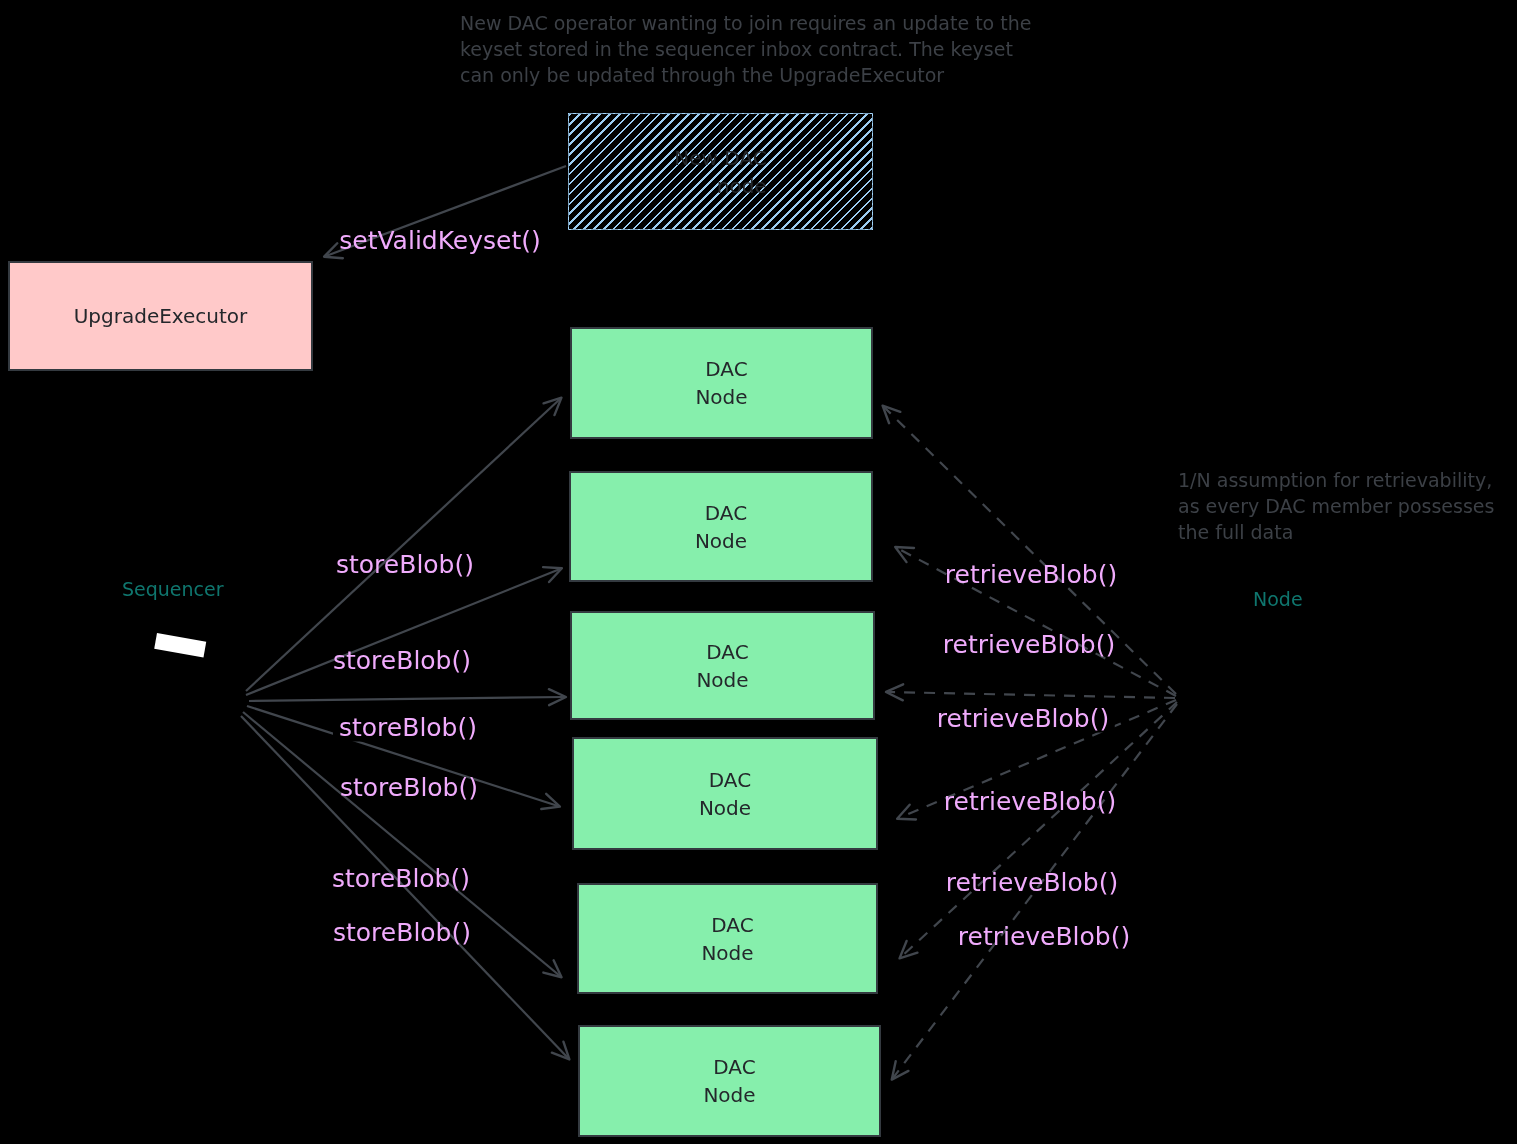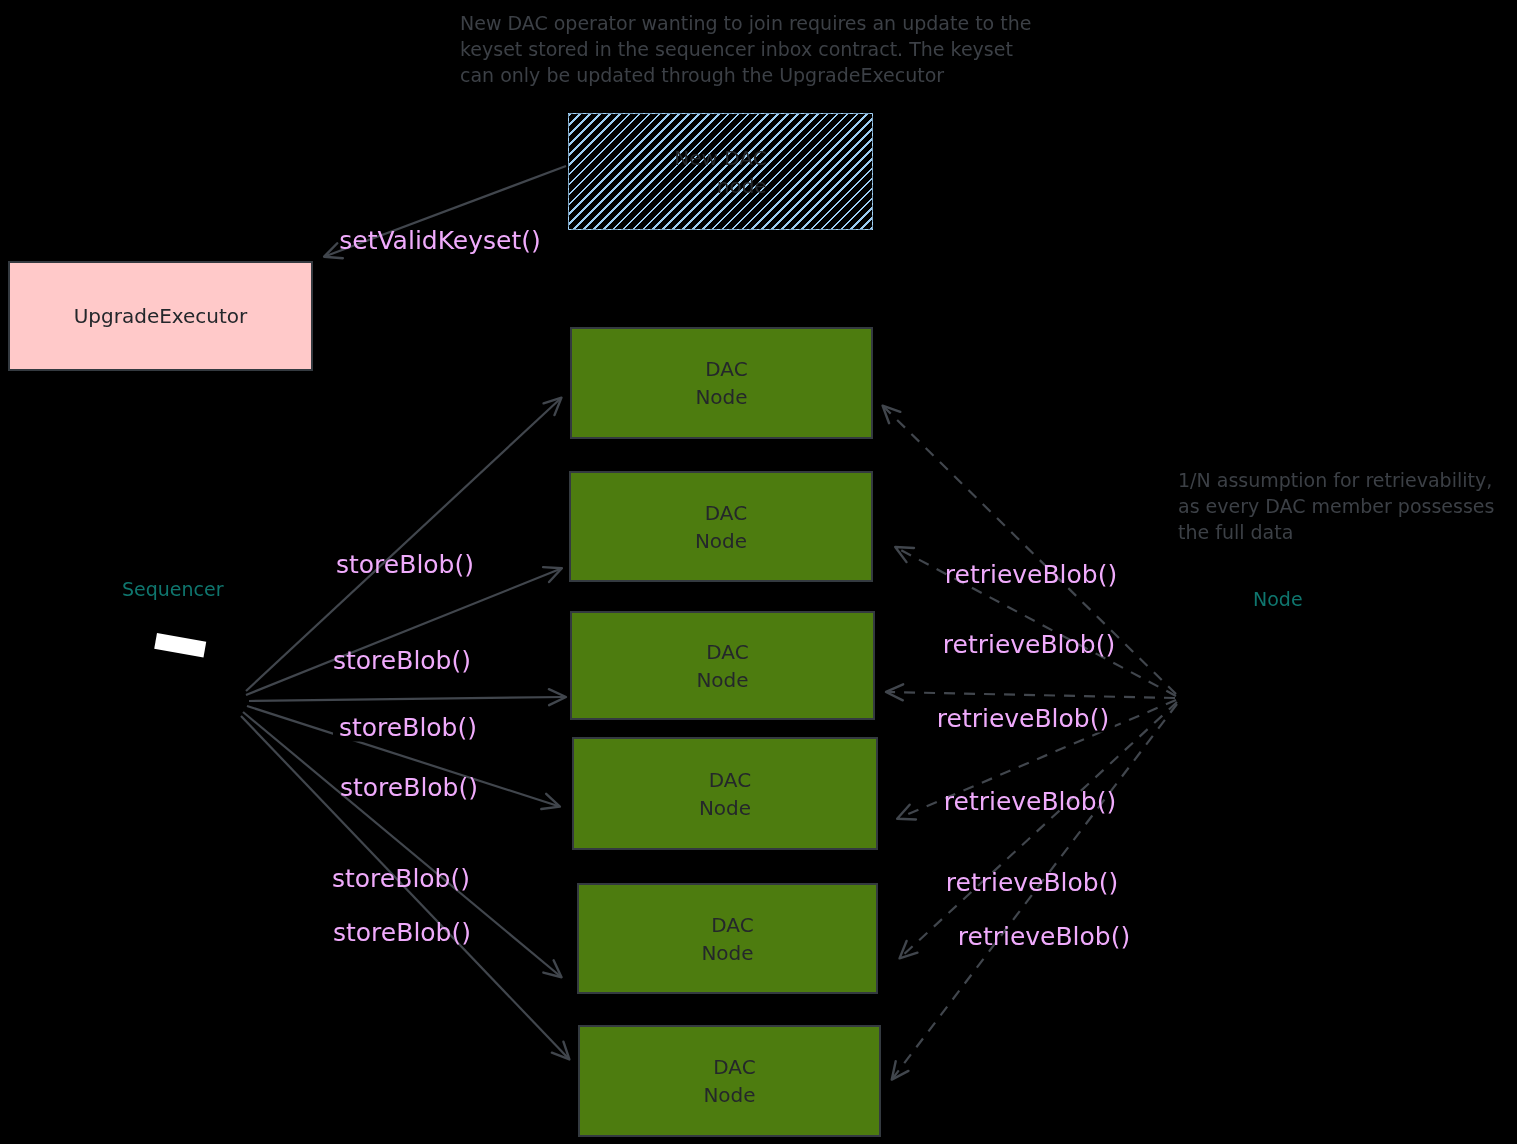--- a/index.html
+++ b/index.html
@@ -36,21 +36,21 @@
   .box{
     position:absolute;
     display:flex;align-items:center;justify-content:center;
     text-align:right;
     color:#24272b;
     font-size:20px;line-height:28px;
     white-space:pre-line;
     box-sizing:border-box;
   }
   .box.blue{
-    background:#4d7c0f;
+    background:#86efac;
     border:2px solid #343a40;
   }
   .box.pink{
     background:#FFC9C9;
     border:2px solid #343a40;
   }
   .box.hatched{
     background:repeating-linear-gradient(135deg,
       rgba(165,216,255,0.95) 0px, rgba(165,216,255,0.95) 1.8px,
       transparent 1.8px, transparent 7px);

